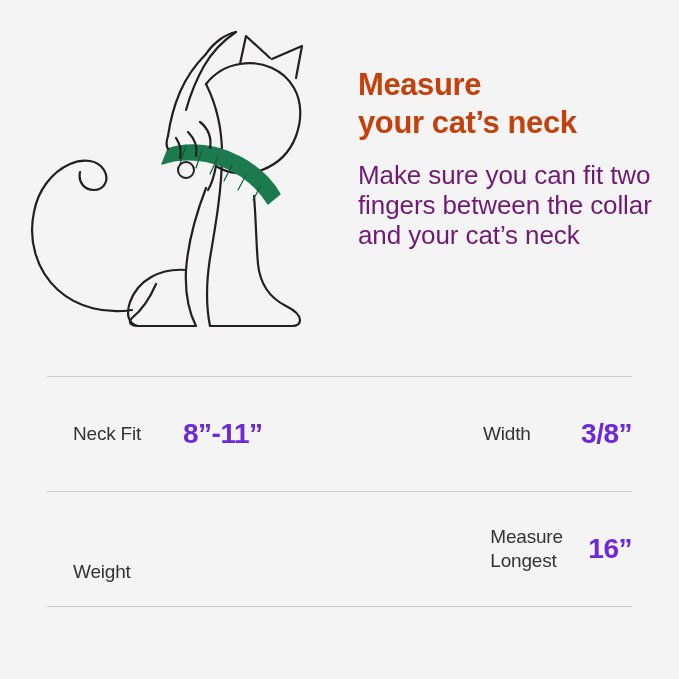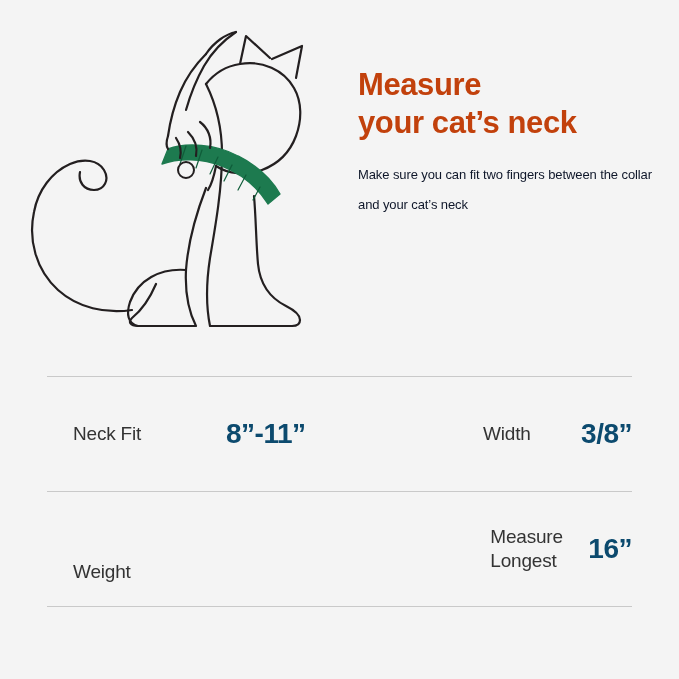--- a/index.html
+++ b/index.html
@@ -45,23 +45,23 @@
   .headline {
     font-size: 31px;
     line-height: 38px;
     font-weight: bold;
     letter-spacing: -0.4px;
     margin: 0;
     color: #c2410c;
   }
   .subcopy {
     margin: 18px 0 0 0;
-    font-size: 13px;
+    font-size: 26px;
     line-height: 30px;
-    color: #0f172a;
+    color: #701a75;
     letter-spacing: -0.1px;
   }
 
   
   .specs {
     position: absolute;
     left: 47px;
     top: 376px;
     width: 585px;
   }
@@ -74,33 +74,33 @@
     display: flex;
     align-items: center;
     height: 114px;
   }
   .spec-cell {
     display: flex;
     align-items: center;
     flex: 1 1 50%;
     min-width: 0;
   }
-  .spec-cell.left { padding-left: 26px; gap: 43px; }
+  .spec-cell.left { padding-left: 26px; }
   .spec-cell.right { padding-left: 22px; justify-content: flex-end; }
   .spec-label {
     font-size: 19px;
     line-height: 24px;
     color: #333;
     letter-spacing: -0.2px;
     white-space: pre-line;
   }
   .spec-value {
     font-size: 28px;
     font-weight: bold;
-    color: #0c4a6e;
+    color: #6d28d9;
     letter-spacing: -0.5px;
     margin-left: 18px;
     white-space: nowrap;
   }
   .lbl-w1 { width: 92px; }
   .lbl-w2 { width: 80px; }
   .lbl-w3 { width: 92px; margin-top: 45px; }
   .lbl-w4 { width: 80px; }
 </style>
 </head>

